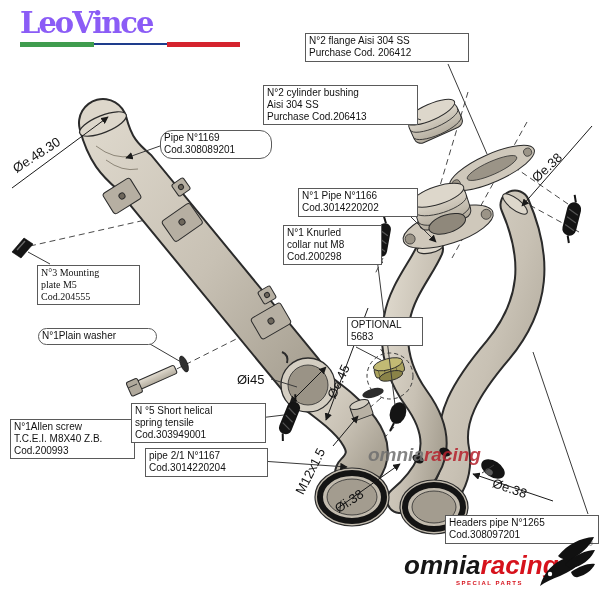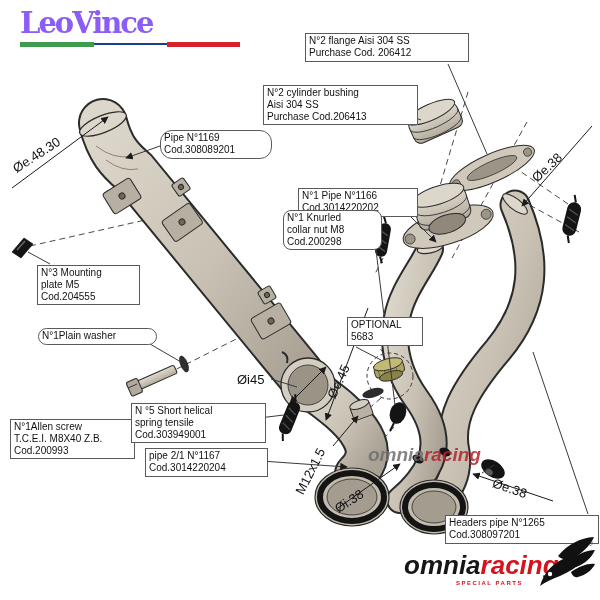--- a/index.html
+++ b/index.html
@@ -15,22 +15,22 @@
   .lv-underline .seg-blue{width:73px;height:2px;margin-top:1.5px;background:#1e3c8c;}
   .lv-underline .seg-red{width:73px;height:5px;background:#d5232e;}
   
   .co{position:absolute;z-index:2;background:#ffffff;border:1px solid #5a5a5a;
       padding:1px 3px 2px 3px;font-size:10px;line-height:1.18;color:#111;}
   .co .ln{display:block;white-space:nowrap;}
   .co-flange   {left:305px;top:33px;width:156px;}
   .co-bushing  {left:243px;top:85px;width:147px;margin-left:20px;}
   .co-pipe1169 {left:160px;top:130px;width:104px;border-radius:12px;}
   .co-pipe1166 {left:298px;top:188px;width:112px;}
-  .co-knurled  {left:283px;top:210px;width:91px;border-radius:8px;}
-  .co-mounting {left:37px;top:265px;width:95px;}
+  .co-knurled  {left:283px;top:225px;width:91px;}
+  .co-mounting {left:37px;top:265px;width:95px;font-family:Liberation Serif, serif;}
   .co-washer   {left:38px;top:328px;width:111px;border-radius:13px;}
   .co-allen    {left:10px;top:375px;width:117px;margin-top:44px;}
   .co-spring   {left:131px;top:403px;width:127px;}
   .co-pipe21   {left:145px;top:448px;width:115px;}
   .co-optional {left:347px;top:317px;width:68px;}
   .co-headers  {left:445px;top:515px;width:146px;}
   
   .dim{position:absolute;z-index:2;font-size:13px;color:#111;white-space:nowrap;
        transform-origin:left center;}
   .dim-4830 {left:14px;top:162px;transform:rotate(-33deg);}

